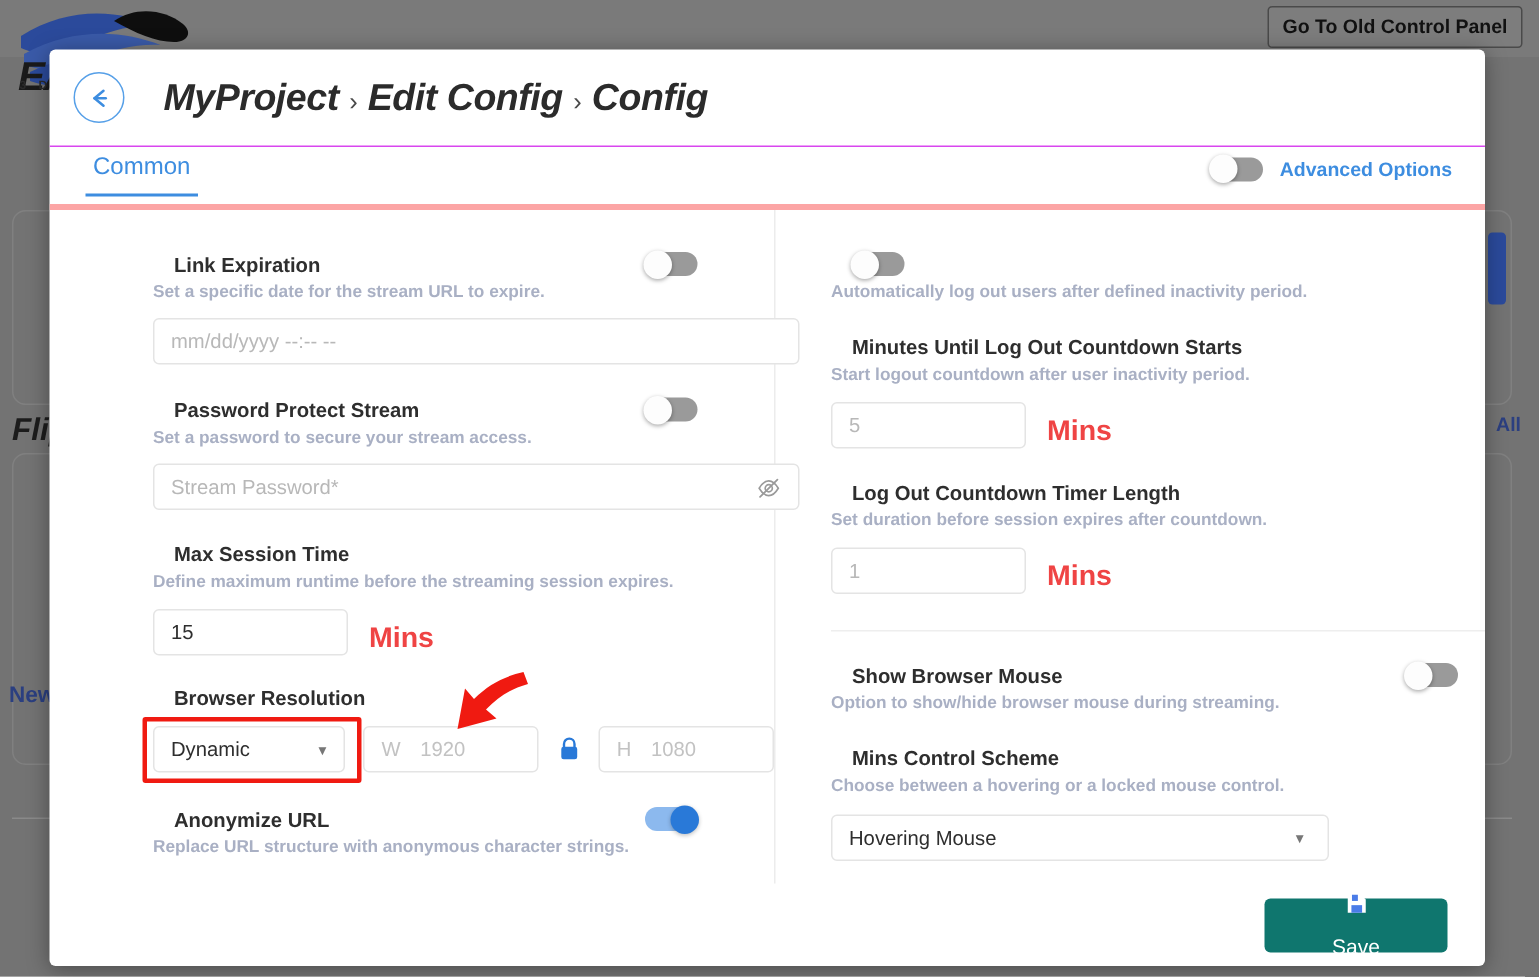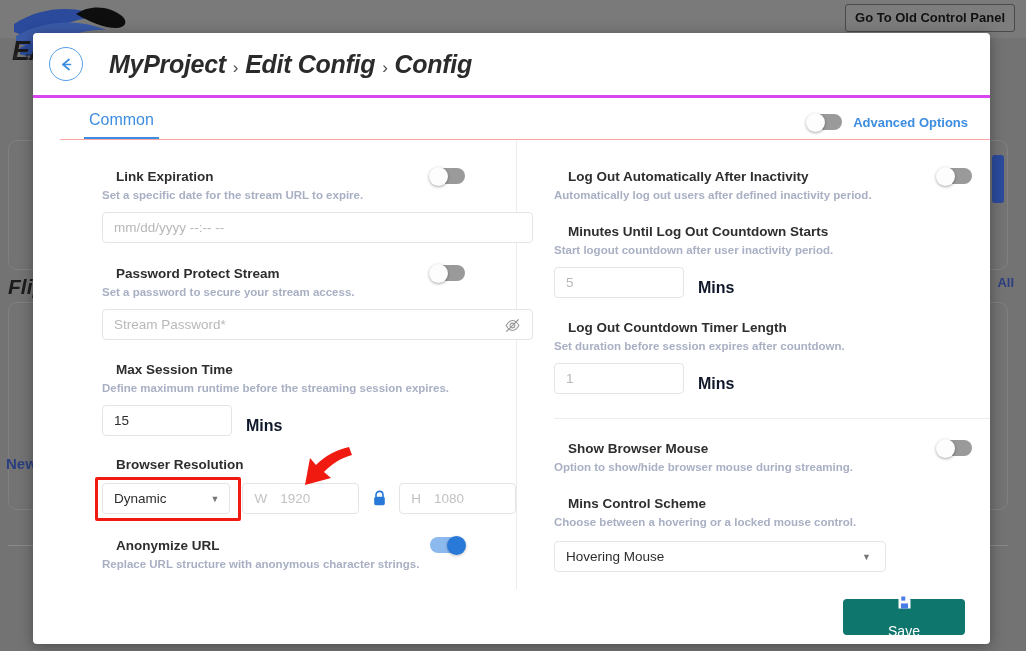--- a/index.html
+++ b/index.html
@@ -71,43 +71,42 @@
     background: #ffffff;
     border-radius: 4px;
     box-shadow: 0 2px 14px rgba(0,0,0,.35);
     overflow: hidden;
   }
 
   
   #modal-header {
     height: 65px; display: flex; align-items: center;
     padding: 0 0 0 16px;
-    border-bottom: 3px solid #d946ef;
+    border-bottom: 1px solid #d946ef;
   }
   #back-btn {
     width: 34px; height: 34px; border-radius: 50%;
     border: 1.6px solid #57a0e8; background: #fff;
     display: flex; align-items: center; justify-content: center;
     color: #3d8de0; cursor: pointer; flex: 0 0 auto;
   }
   #breadcrumb {
     margin-left: 26px;
     font-size: 25px; font-weight: bold; font-style: italic;
     color: #2b2b2b; letter-spacing: -.3px;
     display: flex; align-items: baseline; gap: 7px;
   }
   #breadcrumb .sep { font-size: 17px; font-weight: normal; font-style: normal; color: #4a4a4a; }
 
   
   #tab-row {
-    height: 42px; display: flex; align-items: flex-end;
-    border-bottom: 1px solid #fca5a5;
+    height: 42px; display: flex; align-items: center;
+    border-bottom: 4px solid #fca5a5;
     padding: 0 22px 0 24px;
     justify-content: space-between;
-    margin-left: 27px;
   }
   #tabs { display: flex; }
   .tab {
     font-size: 16px; color: #3d8de0; padding: 0 5px 8px;
     border-bottom: 2.5px solid #3d8de0; cursor: pointer;
   }
   #adv-wrap { display: flex; align-items: center; gap: 11px; padding-bottom: 9px; }
   #adv-label { font-size: 13px; font-weight: bold; color: #3d8de0; cursor: pointer; }
 
   
@@ -145,21 +144,21 @@
   .eye { position: absolute; right: 11px; top: 7px; color: #9a9a9a; }
 
   .row { display: flex; align-items: center; margin-top: 11px; gap: 14px; }
   .sm-input {
     height: 31px; width: 130px;
     border: 1px solid #e4e4e4; border-radius: 4px;
     display: flex; align-items: center; padding: 0 11px;
     font-size: 13.5px; color: #2e2e2e; background: #fff;
   }
   .sm-input.ph { color: #b8b8b8; }
-  .unit { font-size: 16px; color: #0f172a; font-weight: bold; margin-top: 10px; }
+  .unit { font-size: 19px; color: #ef4444; font-weight: bold; margin-top: 10px; }
 
   
   #res-row { display: flex; align-items: center; margin-top: 11px; position: relative; }
   #res-highlight {
     position: absolute; left: -7px; top: -6px; width: 146px; height: 44px;
     border: 3px solid #f01a11; border-radius: 2px; pointer-events: none;
   }
   .select {
     height: 31px; border: 1px solid #e4e4e4; border-radius: 4px;
     display: flex; align-items: center; justify-content: space-between;
@@ -344,21 +343,20 @@
           </div>
         </div>
         <div class="f-desc">Replace URL structure with anonymous character strings.</div>
       </div>
     </div>
 
     <div id="col-right">
 
       <div class="field">
         <div class="f-label">
-          <span>Log Out Automatically After Inactivity</span>
           <div class="toggle" style="margin-right:18px">
             <div class="knob"></div>
           </div>
         </div>
         <div class="f-desc">Automatically log out users after defined inactivity period.</div>
       </div>
 
       <div class="field" style="margin-top:23px">
         <div class="f-label">
           <span>Minutes Until Log Out Countdown Starts</span>

